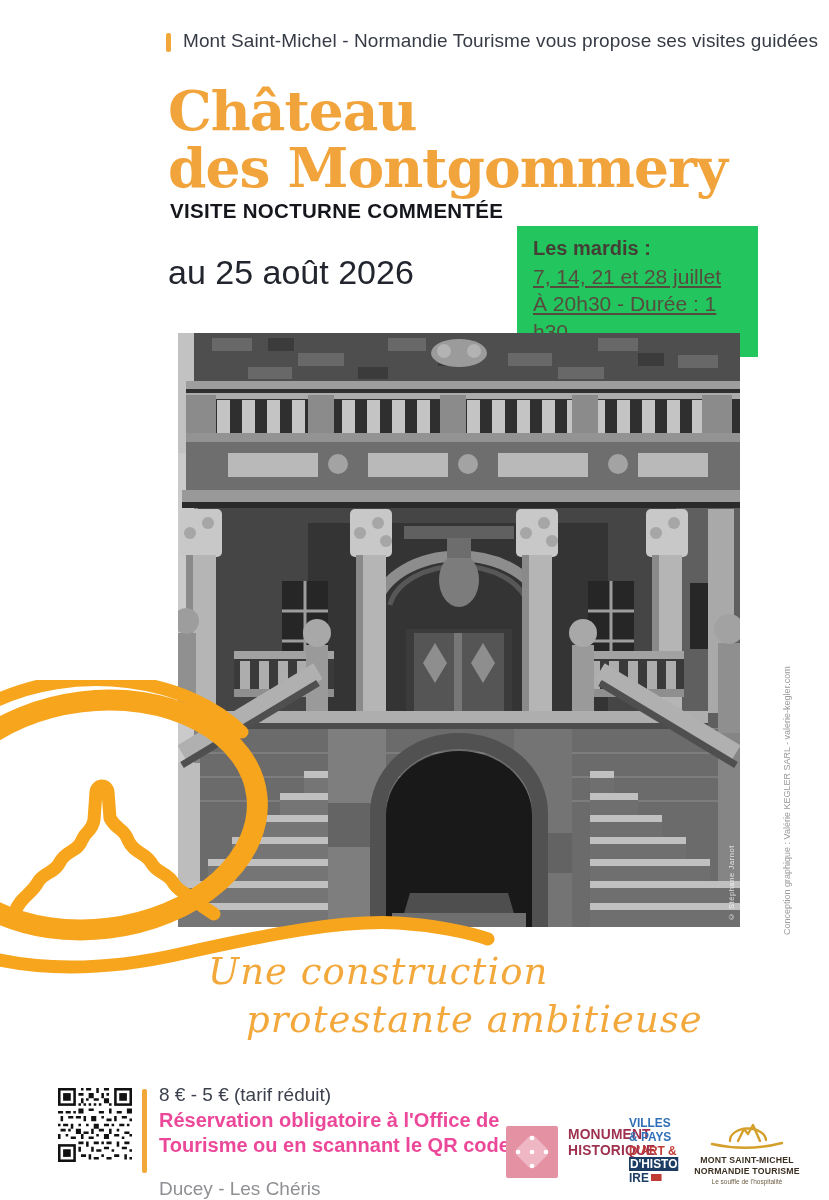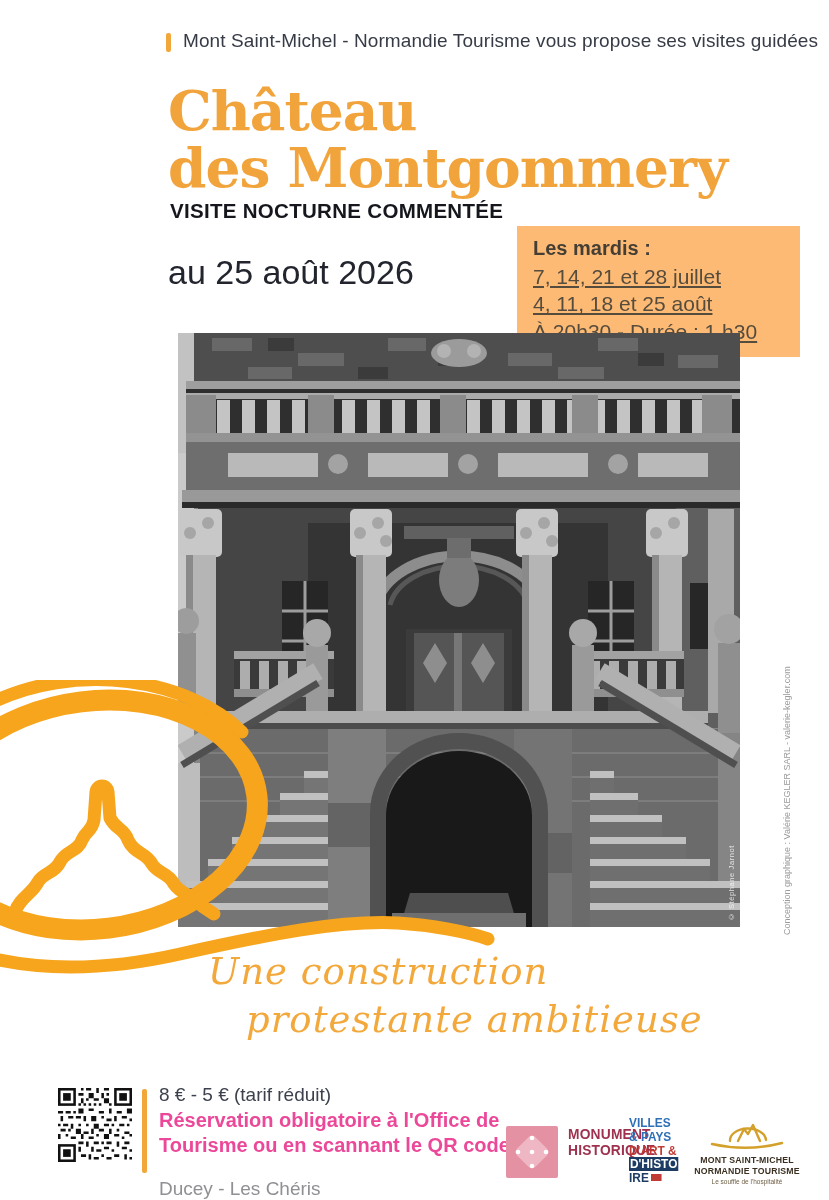--- a/index.html
+++ b/index.html
@@ -11,21 +11,21 @@
   
   .kicker { position:absolute; left:166px; top:30px; display:flex; align-items:flex-end; gap:12px; }
   .kicker-tick { width:5px; height:19px; background:#F2A73B; border-radius:2px; flex:none; }
   .kicker-text { font-size:19px; color:#363b46; letter-spacing:.1px; }
   
   .title { position:absolute; left:168px; top:82px; font-family:"DejaVu Serif", serif;
            font-weight:bold; color:#F2A43C; font-size:55px; line-height:1.04; letter-spacing:-1px; }
   .subtitle { position:absolute; left:170px; top:199px; font-size:20.5px; font-weight:bold;
               color:#15171d; letter-spacing:.3px; }
   
-  .schedule { position:absolute; left:517px; top:226px; width:283px; background:#fdba74;
+  .schedule { position:absolute; left:517px; top:226px; width:241px; background:#22c55e;
               padding:11px 16px 12px; }
   .schedule-heading { font-size:20px; font-weight:bold; color:#443e35; margin-bottom:3px; }
   .schedule-line { font-size:21px; color:#564c3e; line-height:1.3;text-decoration:underline; }
   
   .date { position:absolute; left:168px; top:252px; font-size:34px; color:#23252e; line-height:1.18; }
   .date-row { display:flex; align-items:center; gap:12px; }
   .arrow-icon { flex:none; margin-top:4px; }
   
   .photo { position:absolute; left:178px; top:333px; width:562px; height:594px; background:#888; }
   .photo svg { display:block; }
@@ -78,21 +78,20 @@
 
   <div class="title">
     <div>Château</div>
     <div>des Montgommery</div>
   </div>
   <div class="subtitle">VISITE NOCTURNE COMMENTÉE</div>
 
   <div class="schedule">
     <div class="schedule-heading">Les mardis :</div>
     <div class="schedule-line">7, 14, 21 et 28 juillet</div>
-    <div class="schedule-line">4, 11, 18 et 25 août</div>
     <div class="schedule-line">À 20h30 - Durée : 1 h30</div>
   </div>
 
   <div class="date">
     <div>au 25 août 2026</div>
   </div>
 
   <div class="photo">
     <svg width="562" height="594" viewBox="0 0 562 594">
       <rect width="562" height="594" fill="#858585"></rect>

